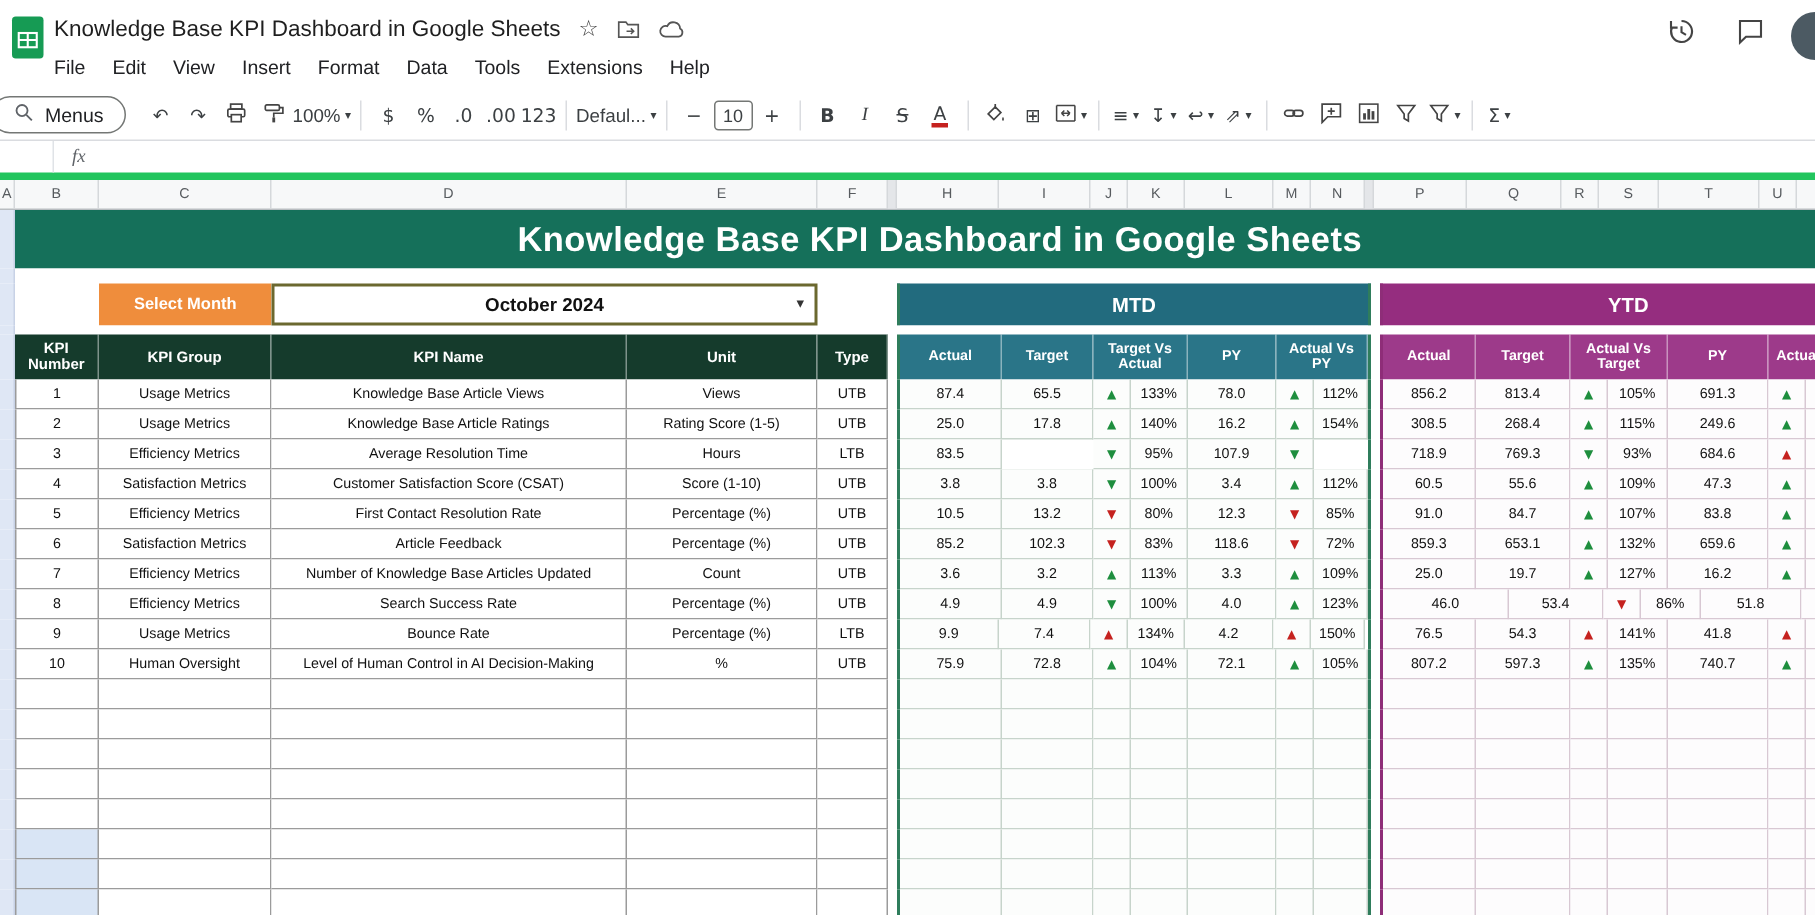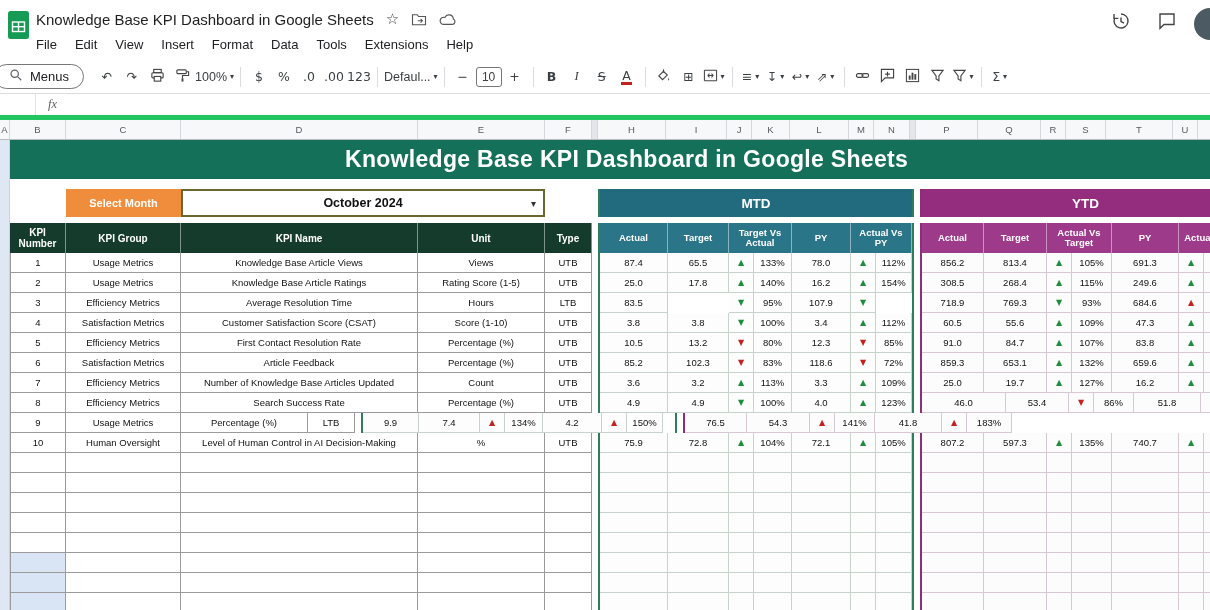--- a/index.html
+++ b/index.html
@@ -651,25 +651,26 @@
         <div class="nc yc tric" style="width: 25px;">
           <span class="tri bad">▼</span>
         </div>
         <div class="nc yc" style="width: 45px;">89%</div>
       </div>
     </div>
     <div class="srow" style="height: 20px;">
       <div class="asliver" style="width: 10px;"></div>
       <div class="dc" style="width: 56px;">9</div>
       <div class="dc" style="width: 115px;">Usage Metrics</div>
+      <div class="dc" style="width: 237px;">Bounce Rate</div>
       <div class="dc" style="width: 127px;">Percentage (%)</div>
       <div class="dc" style="width: 47px;">LTB</div>
       <div class="gap" style="width: 6px;"></div>
       <div class="sec msec" style="width: 316px;">
-        <div class="nc" style="width: 56px;">9.9</div>
+        <div class="nc" style="width: 66px;">9.9</div>
         <div class="nc" style="width: 61px;">7.4</div>
         <div class="nc tric" style="width: 25px;">
           <span class="tri bad">▲</span>
         </div>
         <div class="nc" style="width: 38px;">134%</div>
         <div class="nc" style="width: 59px;">4.2</div>
         <div class="nc tric" style="width: 25px;">
           <span class="tri bad">▲</span>
         </div>
         <div class="nc" style="width: 36px;">150%</div>

